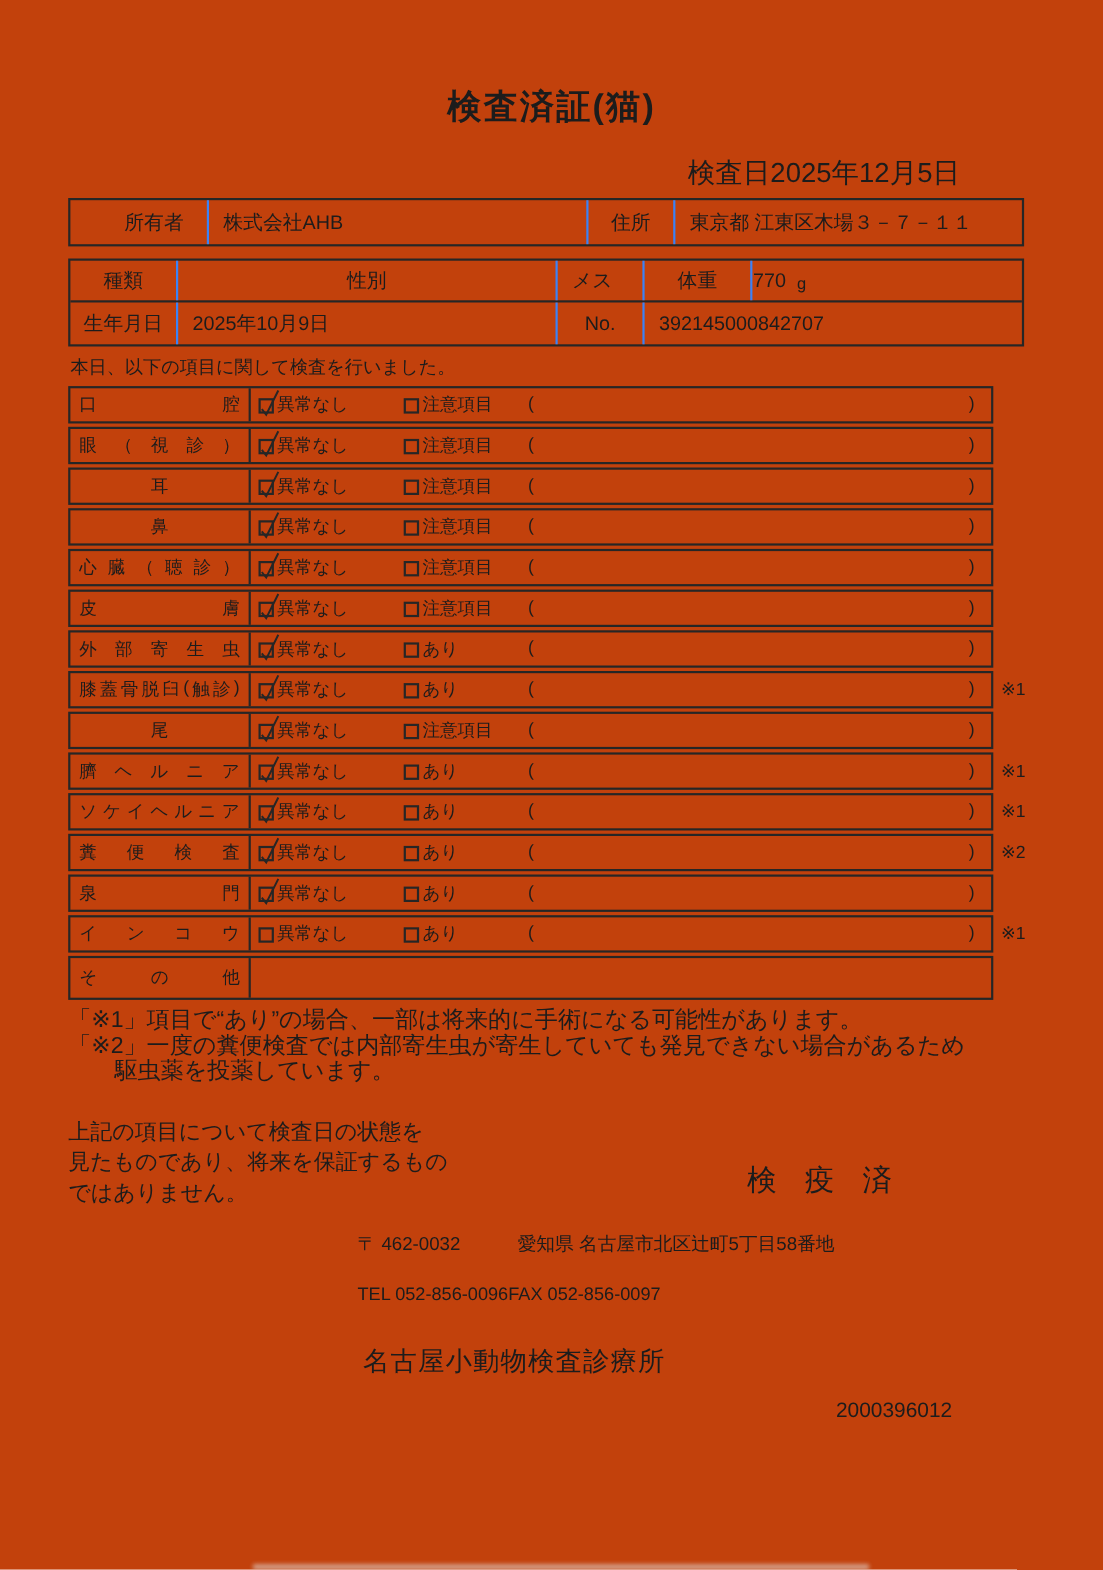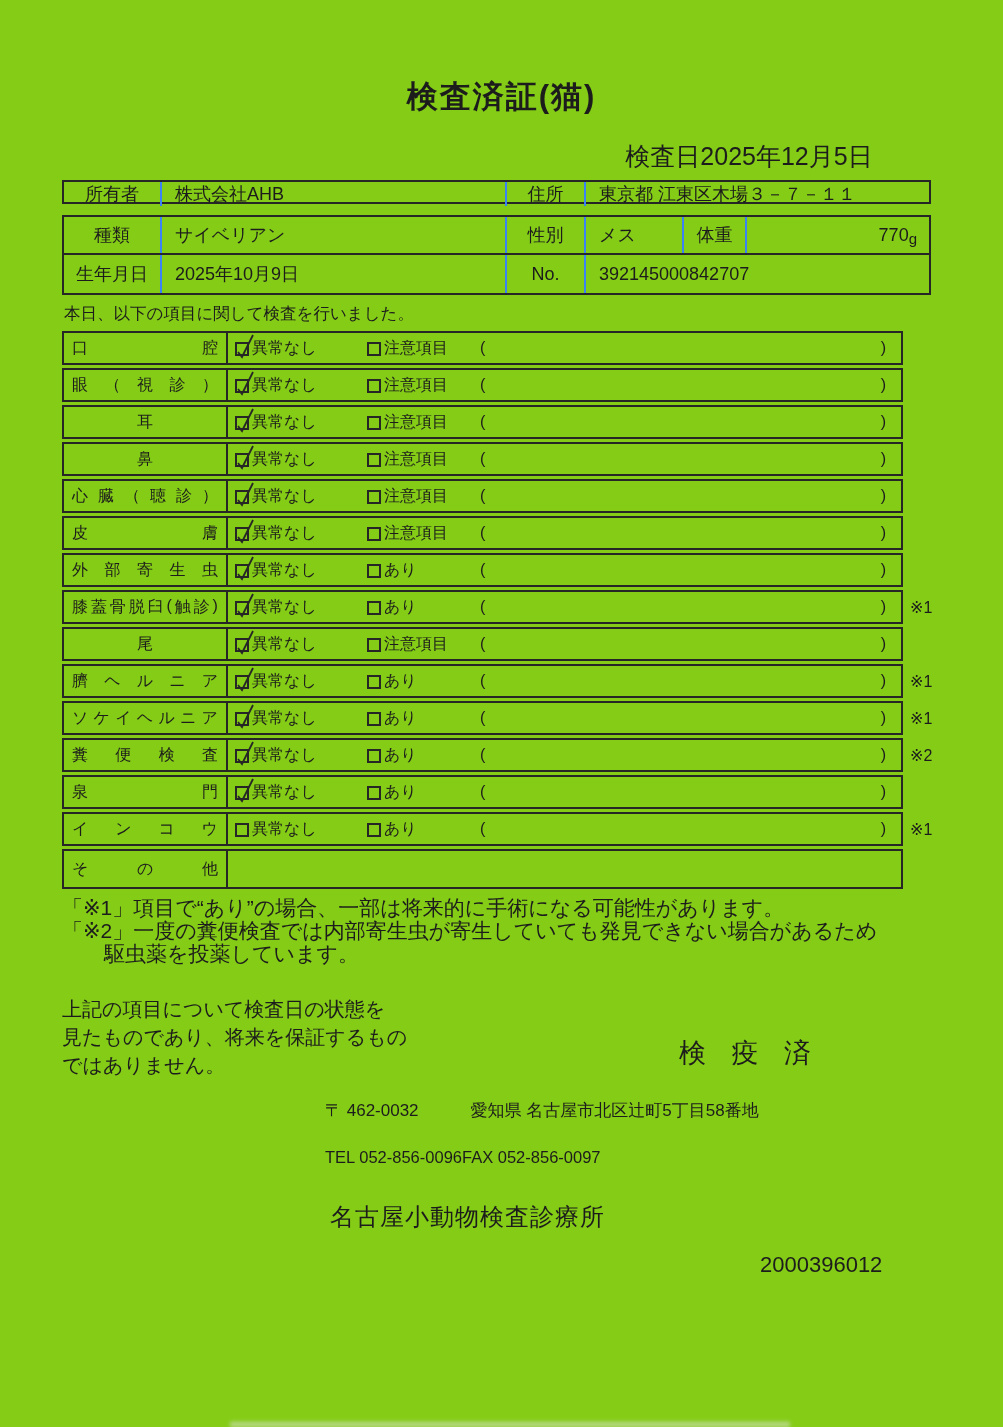--- a/index.html
+++ b/index.html
@@ -1,21 +1,21 @@
 <!DOCTYPE html>
 <html><head>
 <meta charset="utf-8">
 <style>
   * { margin:0; padding:0; box-sizing:border-box; }
   html,body { background:#ffffff; }
   .page {
     position:relative;
     width:1003px; height:1427px;
     margin:0 auto;
-    background:#84cc16;
+    background:#c2410c;
     color:#1c1c1c;
     font-family:"Liberation Sans","DejaVu Sans",sans-serif;
     overflow:hidden;
   }
   
   .title {
     padding-top:76px;
     text-align:center;
     font-size:31px;
     font-weight:bold;
@@ -32,28 +32,28 @@
   }
   
   .tbl {
     margin-left:62px;
     width:869px;
     border:2px solid #262626;
   }
   .owner-tbl { margin-top:7px; }
   .info-tbl  { margin-top:11px; }
   .grid-row { display:grid; align-items:center; }
-  .owner-tbl .grid-row { grid-template-columns:96px 345px 79px 1fr; height:20px; }
+  .owner-tbl .grid-row { grid-template-columns:96px 345px 79px 1fr; height:40px;margin-left:28px; }
   .info-tbl .row1 { grid-template-columns:96px 345px 79px 98px 63px 1fr; height:38px; border-bottom:2px solid #262626; }
   .info-tbl .row2 { grid-template-columns:96px 345px 79px 1fr; height:38px; }
   .cell { height:100%; display:flex; align-items:center; font-size:18px; }
   .cell.lab { justify-content:center; text-align:center; }
   .cell.val { padding-left:13px; }
   .cell.bl  { border-left:2px solid #3b82f6; }
-  .cell.wval { justify-content:flex-end; padding-right:12px; }
+  .cell.wval { justify-content:flex-end; padding-right:12px; gap:10px; }
   .cell.wval .unit { font-size:15px; transform:translateY(3px); }
   
   .intro { margin:8px 0 0 64px; font-size:16.5px; }
   
   .exam { margin:6px 0 0 62px; }
   .exam-row {
     position:relative;
     width:841px; height:34px;
     border:2px solid #262626;
     display:flex;
@@ -99,21 +99,21 @@
   .footnotes .indent { padding-left:42px; }
   
   .disc-row { margin:30px 0 0 62px; width:758px; display:flex; justify-content:space-between; align-items:flex-end; }
   .disclaimer { font-size:20px; line-height:28px; }
   .stamp { font-size:27px; letter-spacing:9px; padding-bottom:8px; white-space:nowrap; }
   
   .postal-line { margin:20px 0 0 325px; font-size:17px; display:flex; gap:52px; }
   .tel-line { margin:26px 0 0 325px; font-size:16.5px; display:flex; }
   .clinic-name { margin:34px 0 0 330px; font-size:24px; letter-spacing:1px; }
   .vet-name { margin:3px 0 0 455px; font-size:19px; }
-  .serial { margin:19px 0 0 760px; font-size:22px; }
+  .serial { margin:19px 0 0 760px; font-size:19px; }
   
   .artifact {
     position:absolute; bottom:0; left:230px;
     width:560px; height:5px;
     background:#e2e2e2;
     filter:blur(2px);
     opacity:.6;
   }
 </style>
 </head>
@@ -133,21 +133,20 @@
       <div class="cell lab">所有者</div>
       <div class="cell val bl">株式会社AHB</div>
       <div class="cell lab bl">住所</div>
       <div class="cell val bl">東京都 江東区木場３－７－１１</div>
     </div>
   </div>
 
   <div class="tbl info-tbl">
     <div class="grid-row row1">
       <div class="cell lab">種類</div>
-      <div class="cell val bl">サイベリアン</div>
       <div class="cell lab bl">性別</div>
       <div class="cell val bl">メス</div>
       <div class="cell lab bl">体重</div>
       <div class="cell wval bl">
         <span>770</span>
         <span class="unit">g</span>
       </div>
     </div>
     <div class="grid-row row2">
       <div class="cell lab">生年月日</div>

